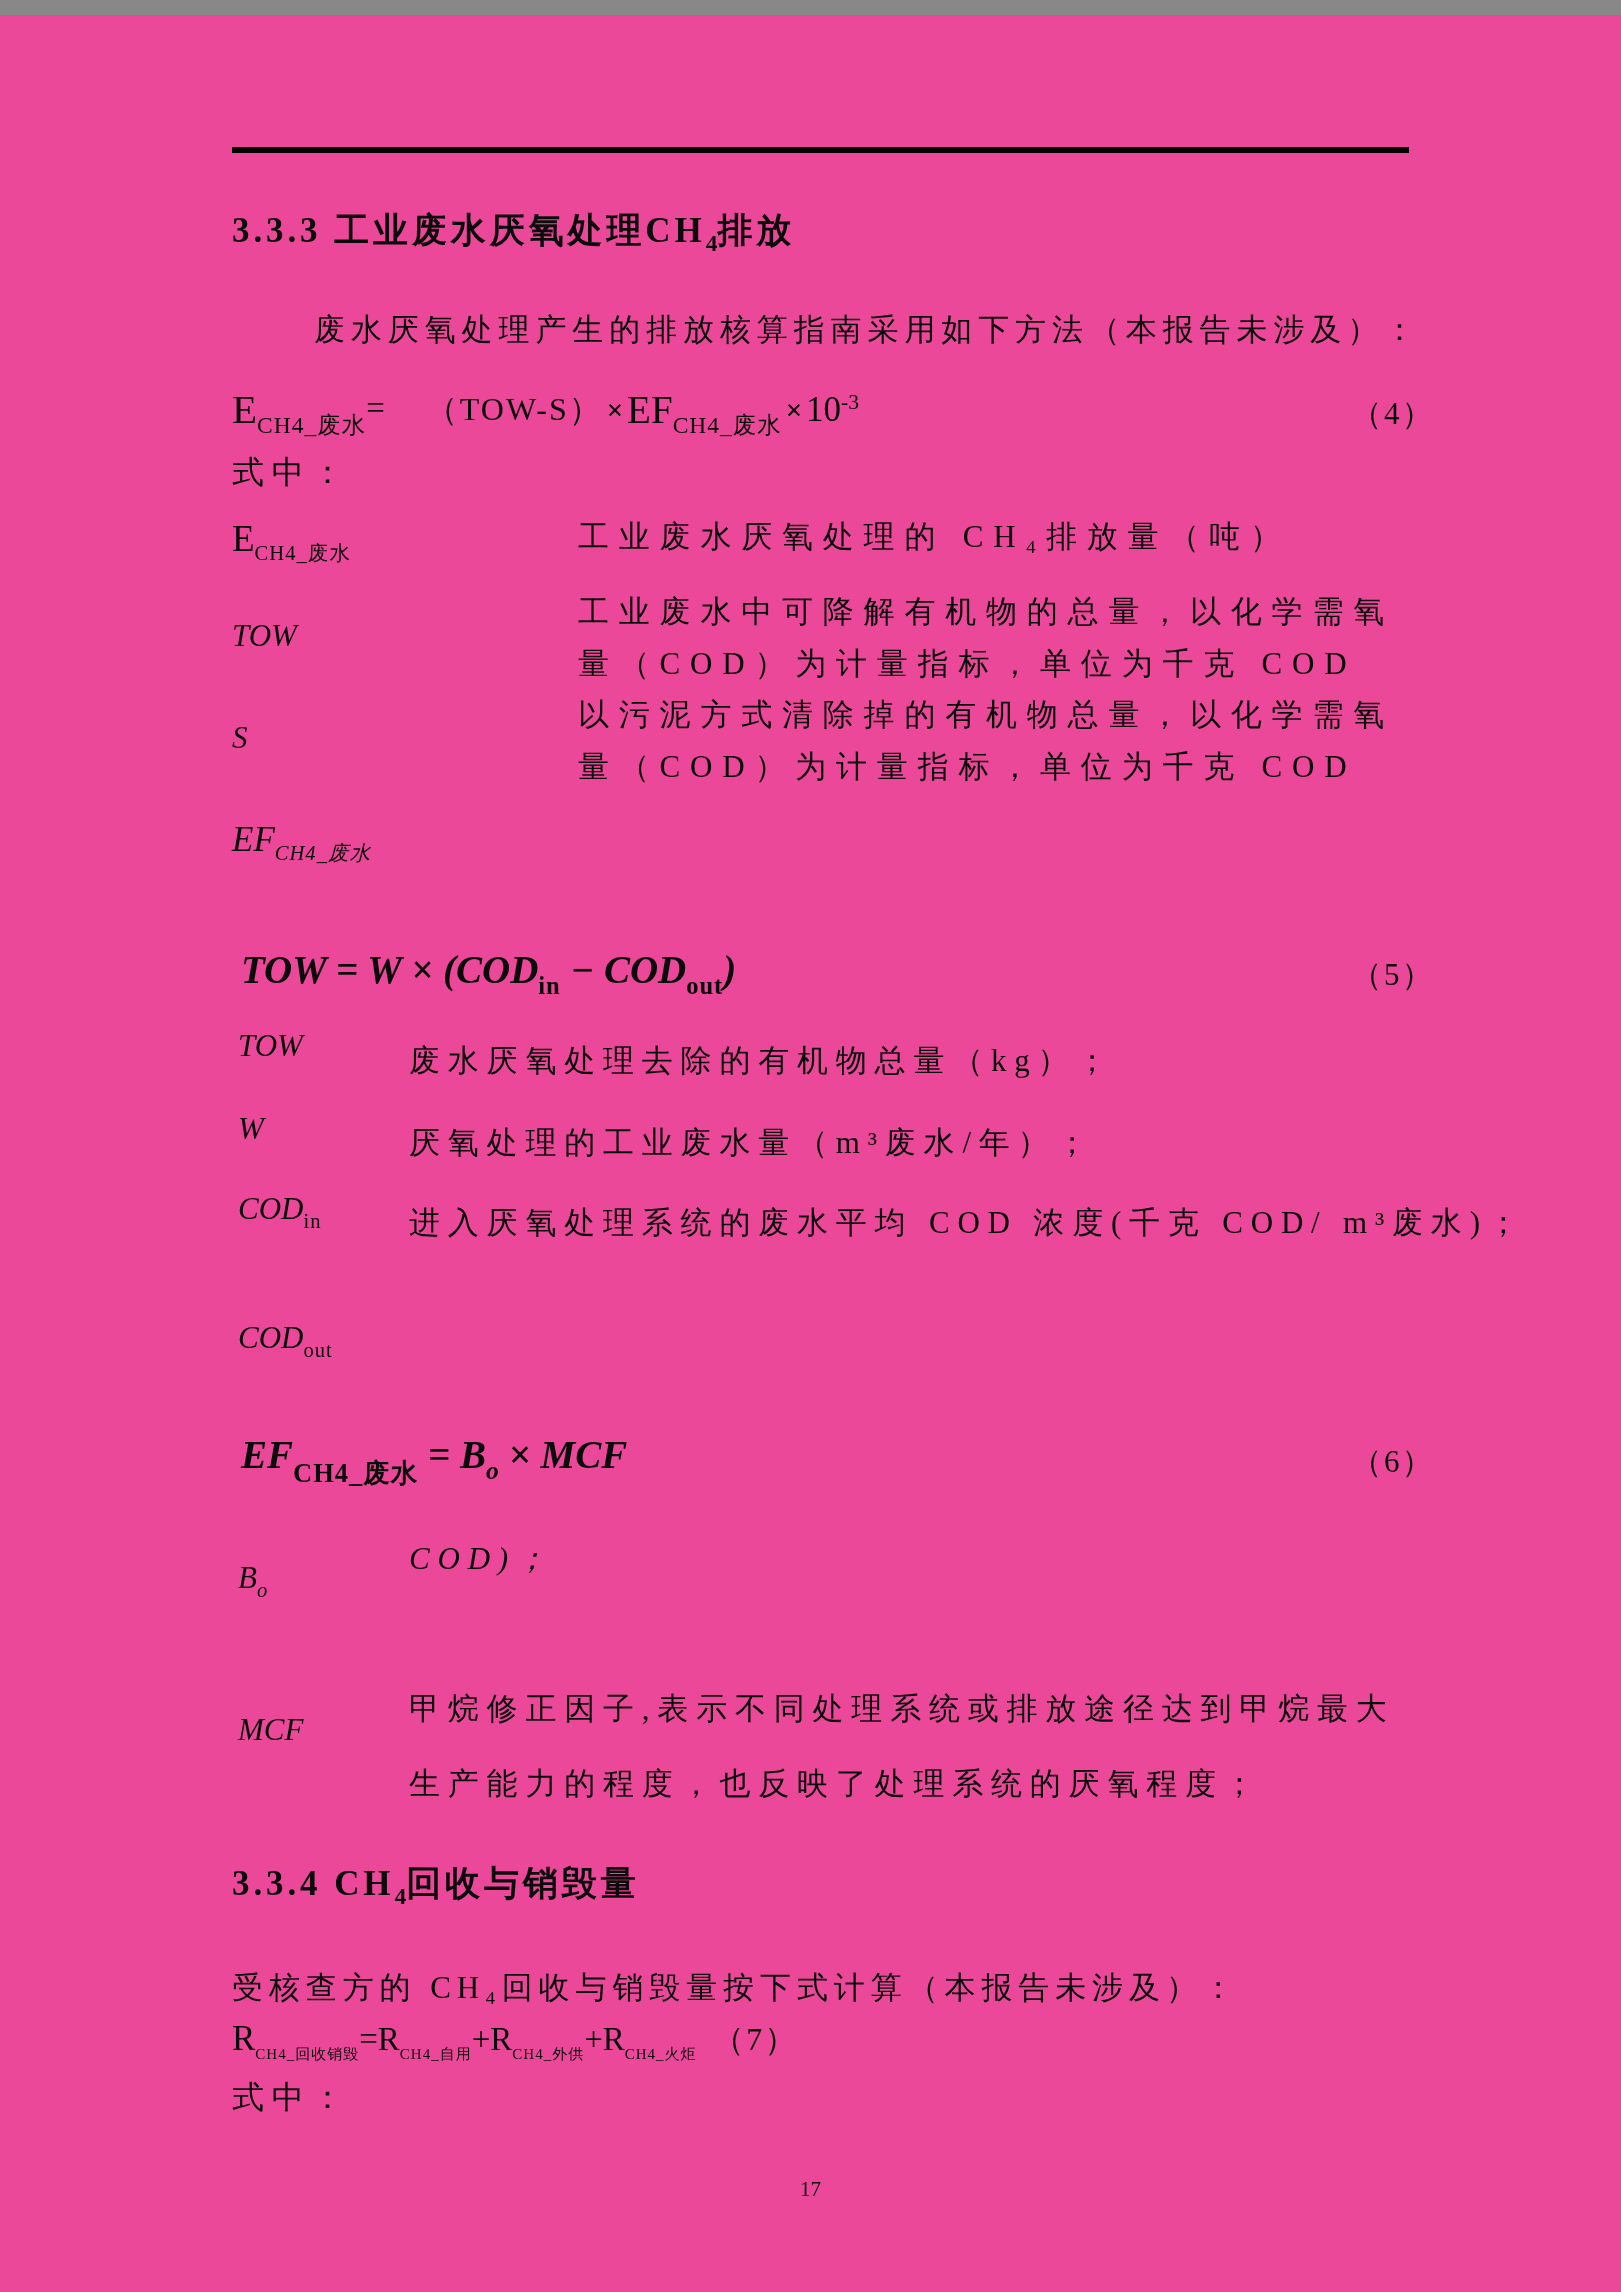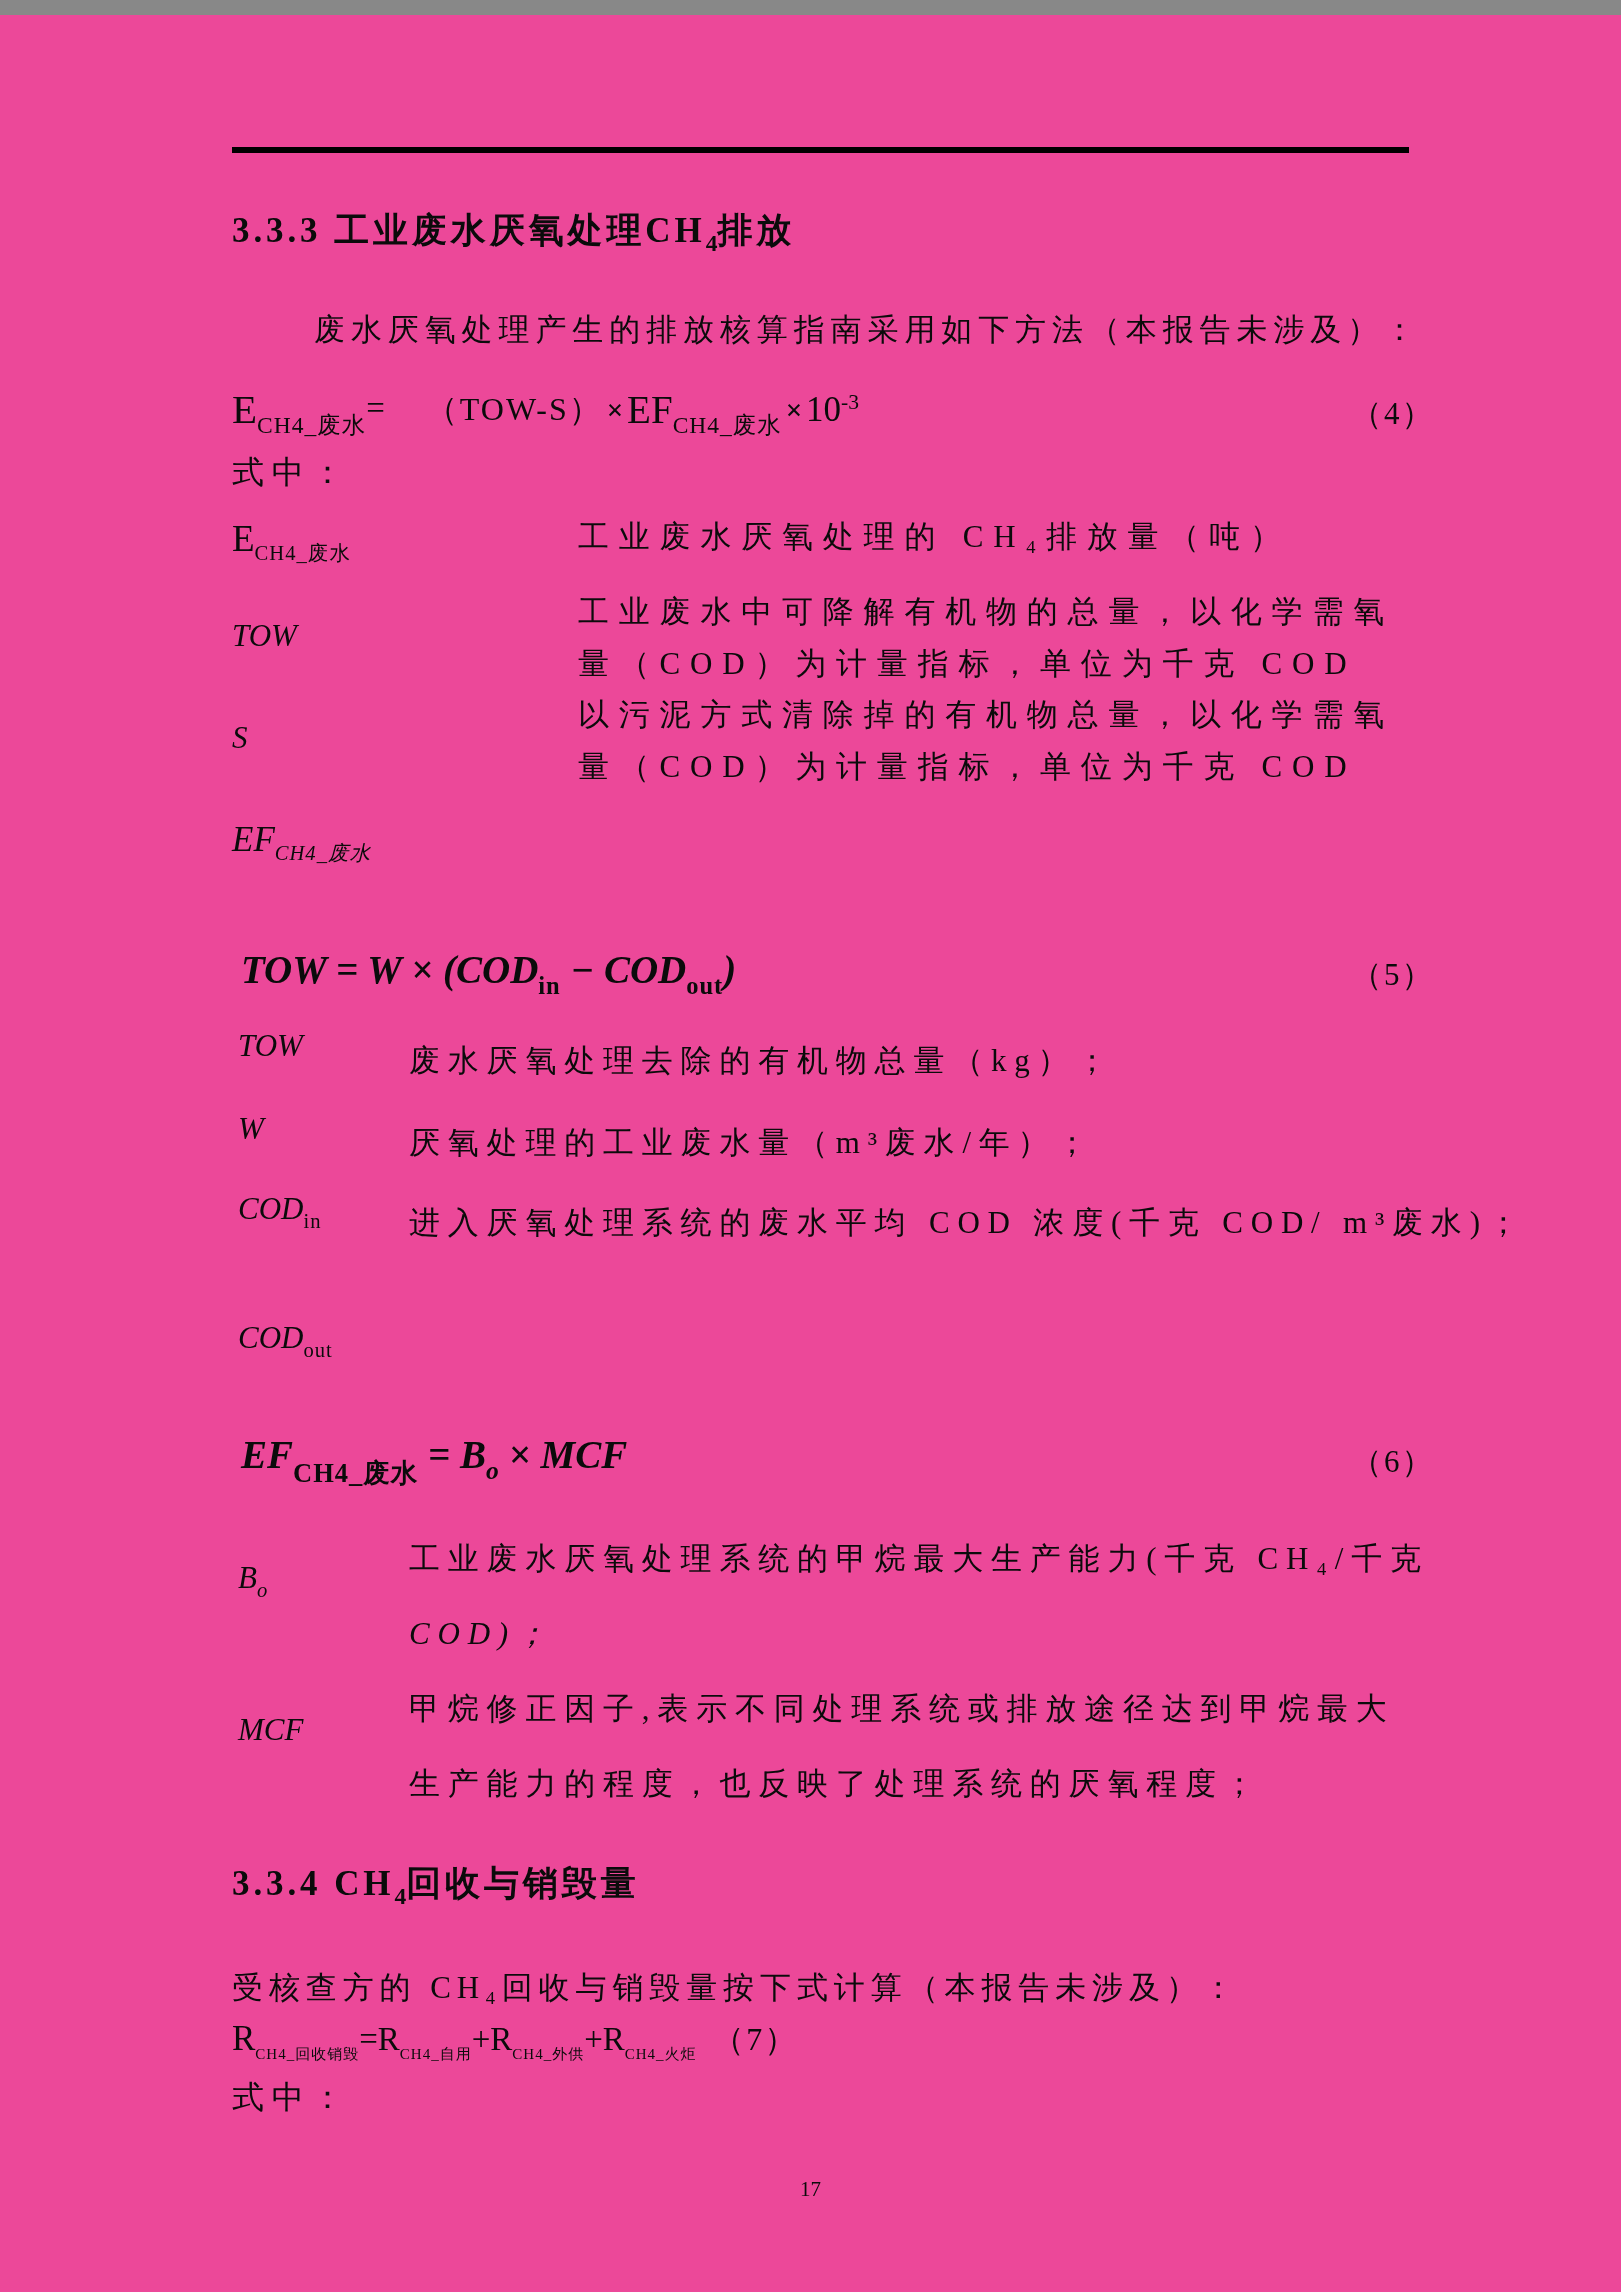--- a/index.html
+++ b/index.html
@@ -114,21 +114,20 @@
     <div class="dtext2">
     </div>
   </div>
 
   <div class="abs fmath" style="left:241px;top:1417px;"><span>EF</span><span class="msubcjk">CH4_废水</span><span> = B</span><span class="msubi">o</span><span> × MCF</span></div>
   <div class="abs fnum" style="left:1351px;top:1426px;">（6）</div>
 
   <div class="abs defrow2" style="top:1506px;">
     <span class="dlabel it" style="top:39px;font-size:31px;"><span>B</span><span class="lsub">o</span></span>
     <div class="dtext2">
-      <div>工业废水厌氧处理系统的甲烷最大生产能力(千克 CH₄/千克</div>
       <div class="it">COD)；</div>
     </div>
   </div>
 
   <div class="abs defrow2" style="top:1656px;">
     <span class="dlabel it" style="top:41px;font-size:31px;">MCF</span>
     <div class="dtext2">
       <div>甲烷修正因子,表示不同处理系统或排放途径达到甲烷最大</div>
       <div>生产能力的程度，也反映了处理系统的厌氧程度；</div>
     </div>

